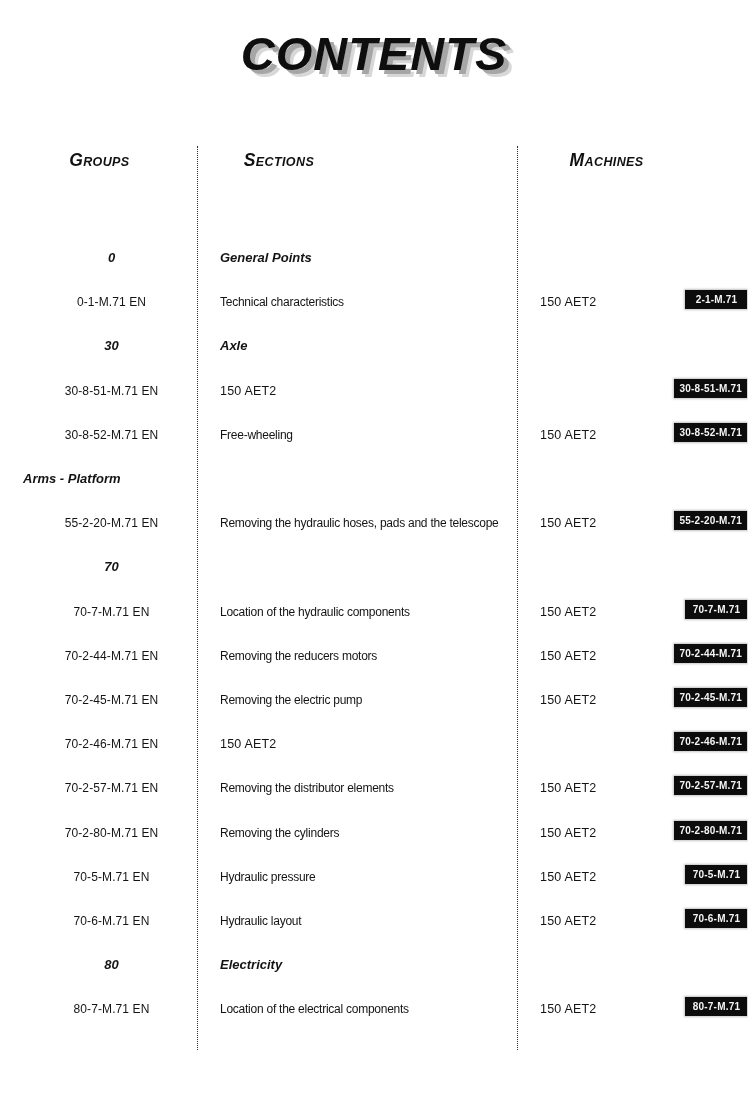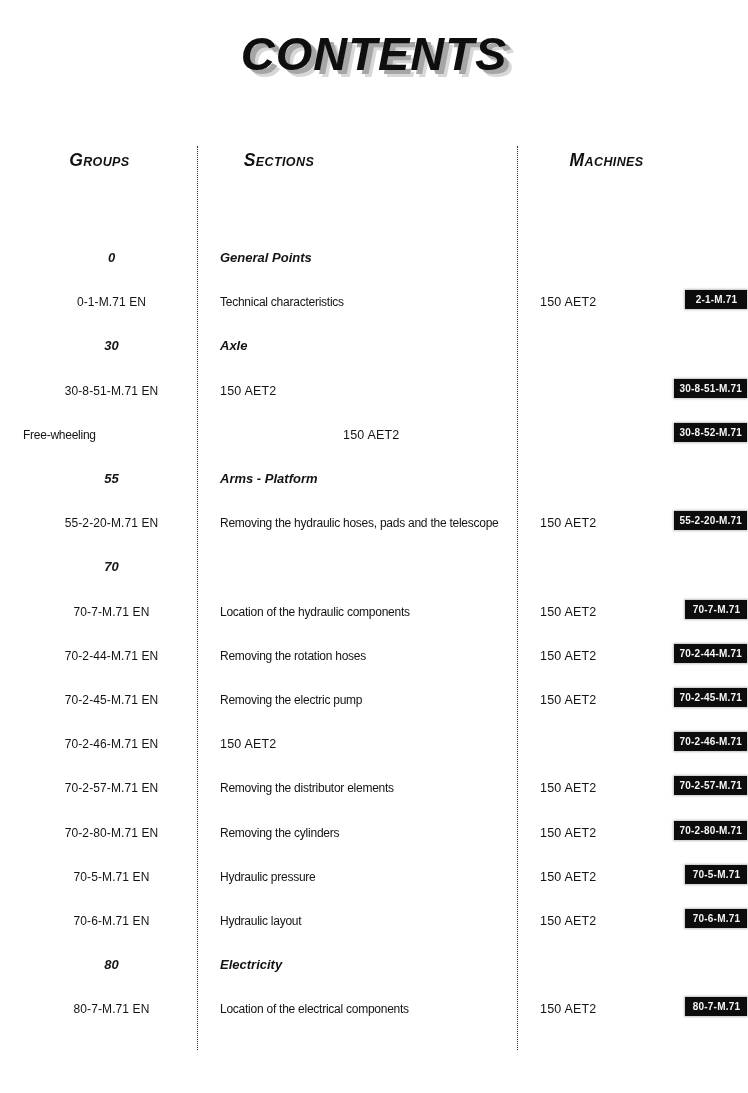--- a/index.html
+++ b/index.html
@@ -190,33 +190,33 @@
       <div class="col-group">
         <span class="cell-group">30-8-51-M.71 EN</span>
       </div>
       <div class="col-machine">
         <span class="cell-machine">150 AET2</span>
       </div>
       <span class="tab">30-8-51-M.71</span>
     </div>
 
     <div class="row">
+      <div class="col-group">
+        <span class="cell-group">30-8-52-M.71 EN</span>
+      </div>
       <div class="col-section">
         <span class="cell-section">Free-wheeling</span>
       </div>
       <div class="col-machine">
         <span class="cell-machine">150 AET2</span>
       </div>
       <span class="tab">30-8-52-M.71</span>
     </div>
 
     <div class="row group-header">
-      <div class="col-group">
-        <span class="cell-group">55</span>
-      </div>
       <div class="col-section">
         <span class="cell-section">Arms - Platform</span>
       </div>
       <div class="col-machine">
         <span class="cell-machine"></span>
       </div>
 
     </div>
 
     <div class="row">
@@ -253,21 +253,21 @@
         <span class="cell-machine">150 AET2</span>
       </div>
       <span class="tab">70-7-M.71</span>
     </div>
 
     <div class="row">
       <div class="col-group">
         <span class="cell-group">70-2-44-M.71 EN</span>
       </div>
       <div class="col-section">
-        <span class="cell-section">Removing the rotation hoses</span>
+        <span class="cell-section">Removing the reducers motors</span>
       </div>
       <div class="col-machine">
         <span class="cell-machine">150 AET2</span>
       </div>
       <span class="tab">70-2-44-M.71</span>
     </div>
 
     <div class="row">
       <div class="col-group">
         <span class="cell-group">70-2-45-M.71 EN</span>

